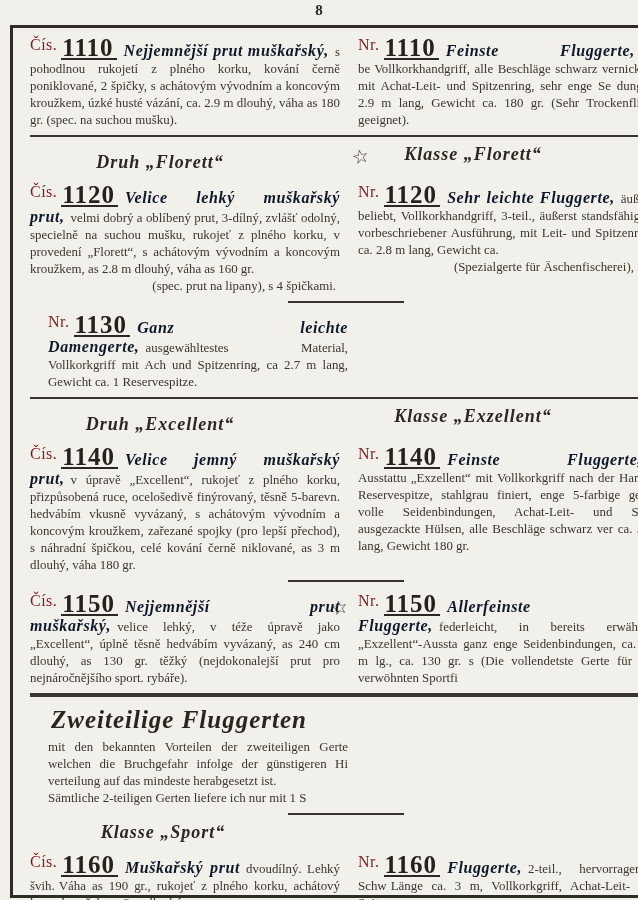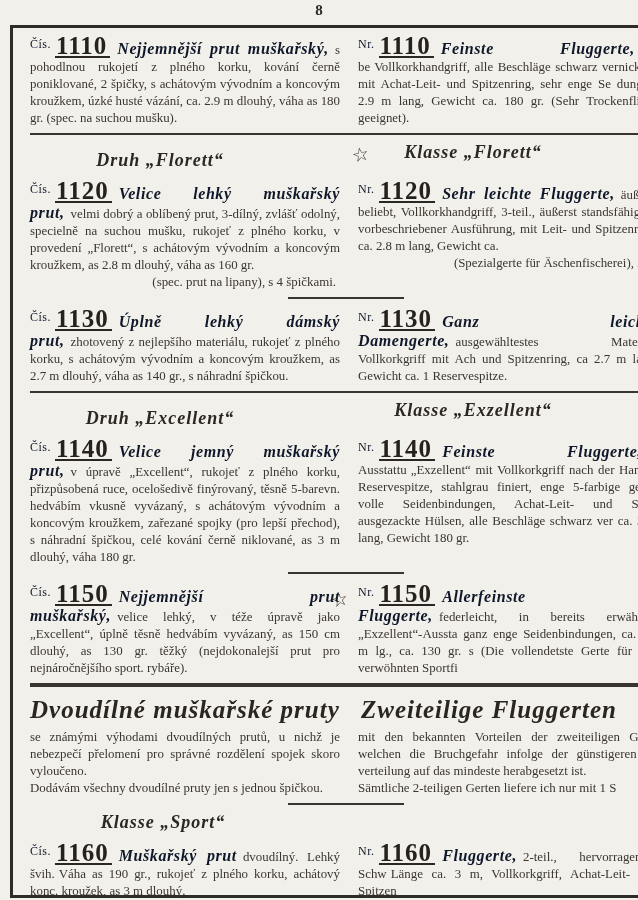--- a/index.html
+++ b/index.html
@@ -22,21 +22,21 @@
     padding:0 0 0 17px;
   }
   .cols { display:flex; align-items:flex-start; }
   .col-cz { width:310px; flex:0 0 310px; }
   .col-de { width:300px; flex:0 0 300px; margin-left:18px; position:relative; }
   .row { padding:8px 0 6px; position:relative; }
   .body {
     font-size:12.9px; line-height:17px; text-align:justify; color:#3b362e;
   }
   .prefix {
-    font-size:12px; letter-spacing:0.5px; margin-right:4px; vertical-align:6px; color:#0f172a;font-family:Liberation Serif, serif;
+    font-size:16px; letter-spacing:0.5px; margin-right:4px; vertical-align:6px; color:#7f1d1d;font-family:Liberation Serif, serif;
   }
   .num {
     font-size:25px; font-weight:bold; color:#26211b; letter-spacing:1px;
     border-bottom:2.5px solid #2c2722; padding:0 3px 0 1px; margin-right:7px;
     line-height:20px; display:inline-block;
   }
   .title {
     font-size:16px; font-weight:bold; font-style:italic; letter-spacing:0.6px;
     color:#0f172a; margin-right:6px;
   }
@@ -106,23 +106,20 @@
     </div>
     <div class="col-de">
       <p class="body"><span class="prefix">Nr.</span><span class="num">1120</span><span class="title">Sehr leichte Fluggerte,</span><span>äußerst beliebt, Vollkorkhandgriff, 3-teil., äußerst standsfähig, in vorbeschriebener Ausführung, mit Leit- und Spitzenring, ca. 2.8 m lang, Gewicht ca.</span></p>
       <p class="tail">(Spezialgerte für Äschenfischerei), 2 S</p>
     </div>
   </div>
 
   <div class="rule-center"></div>
 
   <div class="row cols mt-2">
-    <div class="col-cz">
-      <p class="body"><span class="prefix">Čís.</span><span class="num">1130</span><span class="title">Úplně lehký dámský prut,</span><span>zhotovený z nejlepšího materiálu, rukojeť z plného korku, s achátovým vývodním a koncovým kroužkem, as 2.7 m dlouhý, váha as 140 gr., s náhradní špičkou.</span></p>
-    </div>
     <div class="col-de">
       <p class="body"><span class="prefix">Nr.</span><span class="num">1130</span><span class="title">Ganz leichte Damengerte,</span><span>ausgewähltestes Material, Vollkorkgriff mit Ach und Spitzenring, ca 2.7 m lang, Gewicht ca. 1 Reservespitze.</span></p>
     </div>
   </div>
 
   <div class="rule-full"></div>
 
   <div class="heading-row cols">
     <div class="col-cz">
         <div class="heading-cz-wrap">
@@ -142,36 +139,31 @@
     </div>
     <div class="col-de">
       <p class="body"><span class="prefix">Nr.</span><span class="num">1140</span><span class="title">Feinste Fluggerte,</span><span class="after">in Ausstattu</span><span>„Exzellent“ mit Vollkorkgriff nach der Hand g Reservespitze, stahlgrau finiert, enge 5-farbige gesch volle Seidenbindungen, Achat-Leit- und Spitz ausgezackte Hülsen, alle Beschläge schwarz ver ca. 3 m lang, Gewicht 180 gr.</span></p>
     </div>
   </div>
 
   <div class="rule-center"></div>
 
   <div class="row cols mt-2">
     <div class="col-cz">
-      <p class="body"><span class="prefix">Čís.</span><span class="num">1150</span><span class="title">Nejjemnější prut muškařský,</span><span>velice lehký, v téže úpravě jako „Excellent“, úplně těsně hedvábím vyvázaný, as 150 cm dlouhý, as 130 gr. těžký (nejdokonalejší prut pro nejnáročnějšího sport. rybáře).</span></p>
+      <p class="body"><span class="prefix">Čís.</span><span class="num">1150</span><span class="title">Nejjemnější prut muškařský,</span><span>velice lehký, v téže úpravě jako „Excellent“, úplně těsně hedvábím vyvázaný, as 240 cm dlouhý, as 130 gr. těžký (nejdokonalejší prut pro nejnáročnějšího sport. rybáře).</span></p>
     </div>
     <div class="col-de">
       <span class="star star-item">☆</span>
       <p class="body"><span class="prefix">Nr.</span><span class="num">1150</span><span class="title">Allerfeinste Fluggerte,</span><span>federleicht, in bereits erwähnter „Exzellent“-Aussta ganz enge Seidenbindungen, ca. 2.7 m lg., ca. 130 gr. s (Die vollendetste Gerte für den verwöhnten Sportfi</span></p>
     </div>
   </div>
 
   <div class="rule-double"></div>
 
   <div class="row cols">
-    <div class="col-cz intro">
-      <div class="big-heading">Dvoudílné muškařské pruty</div>
-      <p class="mt-4">se známými výhodami dvoudílných prutů, u nichž je nebezpečí přelomení pro správné rozdělení spojek skoro vyloučeno.</p>
-      <p>Dodávám všechny dvoudílné pruty jen s jednou špičkou.</p>
-    </div>
     <div class="col-de intro">
       <div class="big-heading" style="margin-left:-38px; text-align:center;">Zweiteilige Fluggerten</div>
       <p class="mt-4">mit den bekannten Vorteilen der zweiteiligen Gerte welchen die Bruchgefahr infolge der günstigeren Hi verteilung auf das mindeste herabgesetzt ist.</p>
       <p>Sämtliche 2-teiligen Gerten liefere ich nur mit 1 S</p>
     </div>
   </div>
 
   <div class="rule-center"></div>
 
   <div class="heading-row cols">

